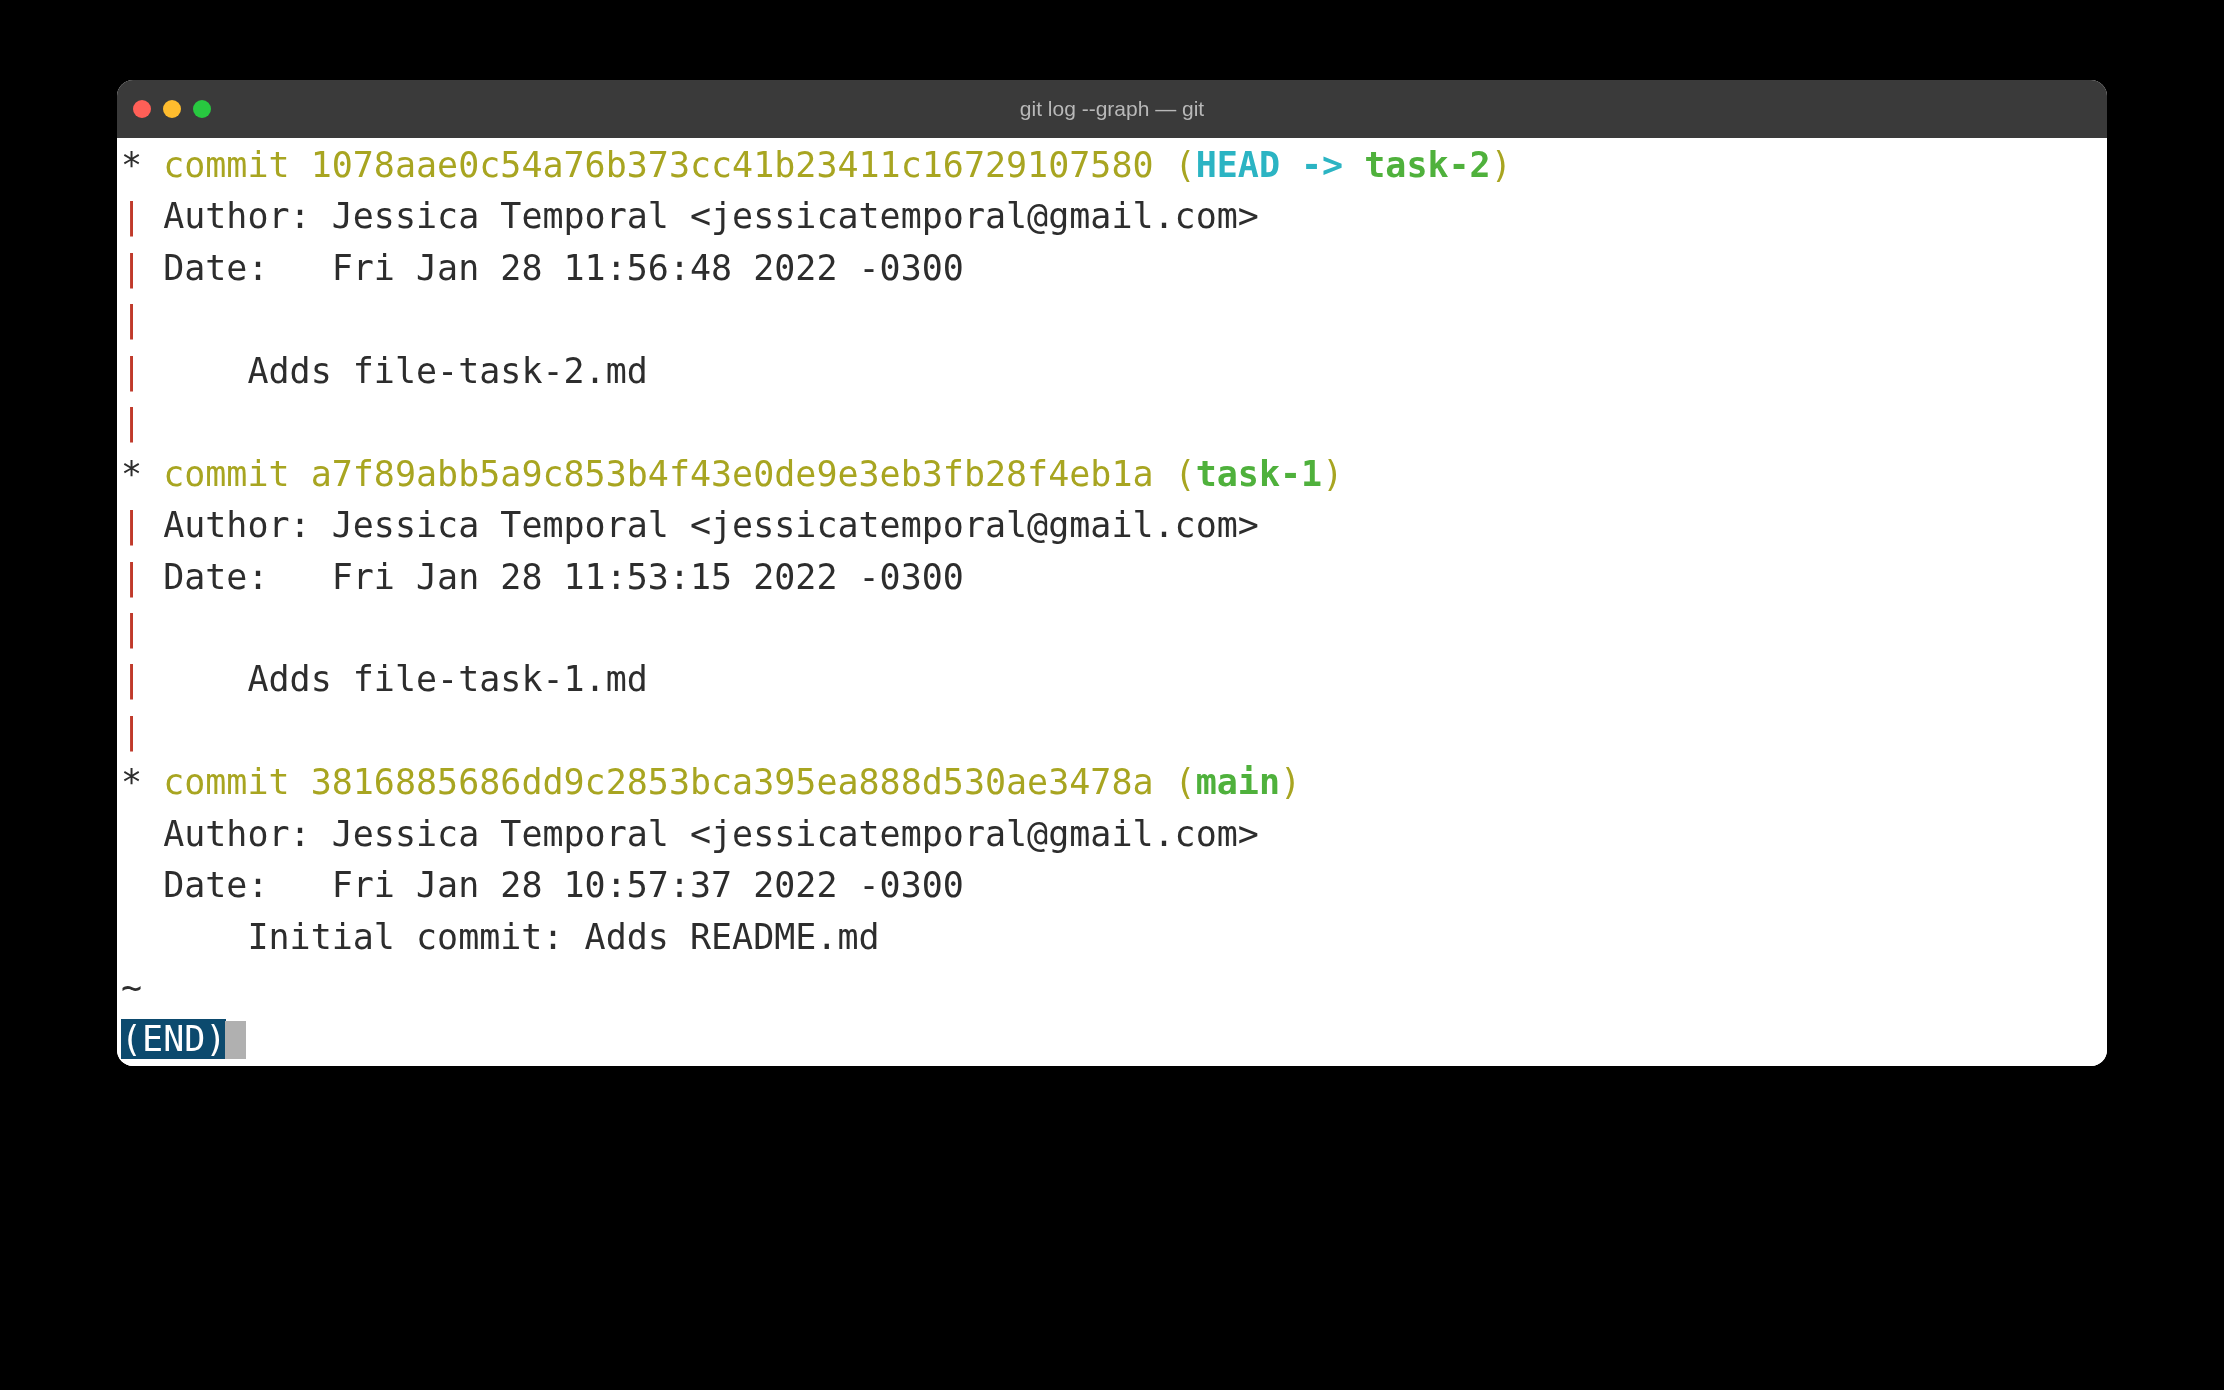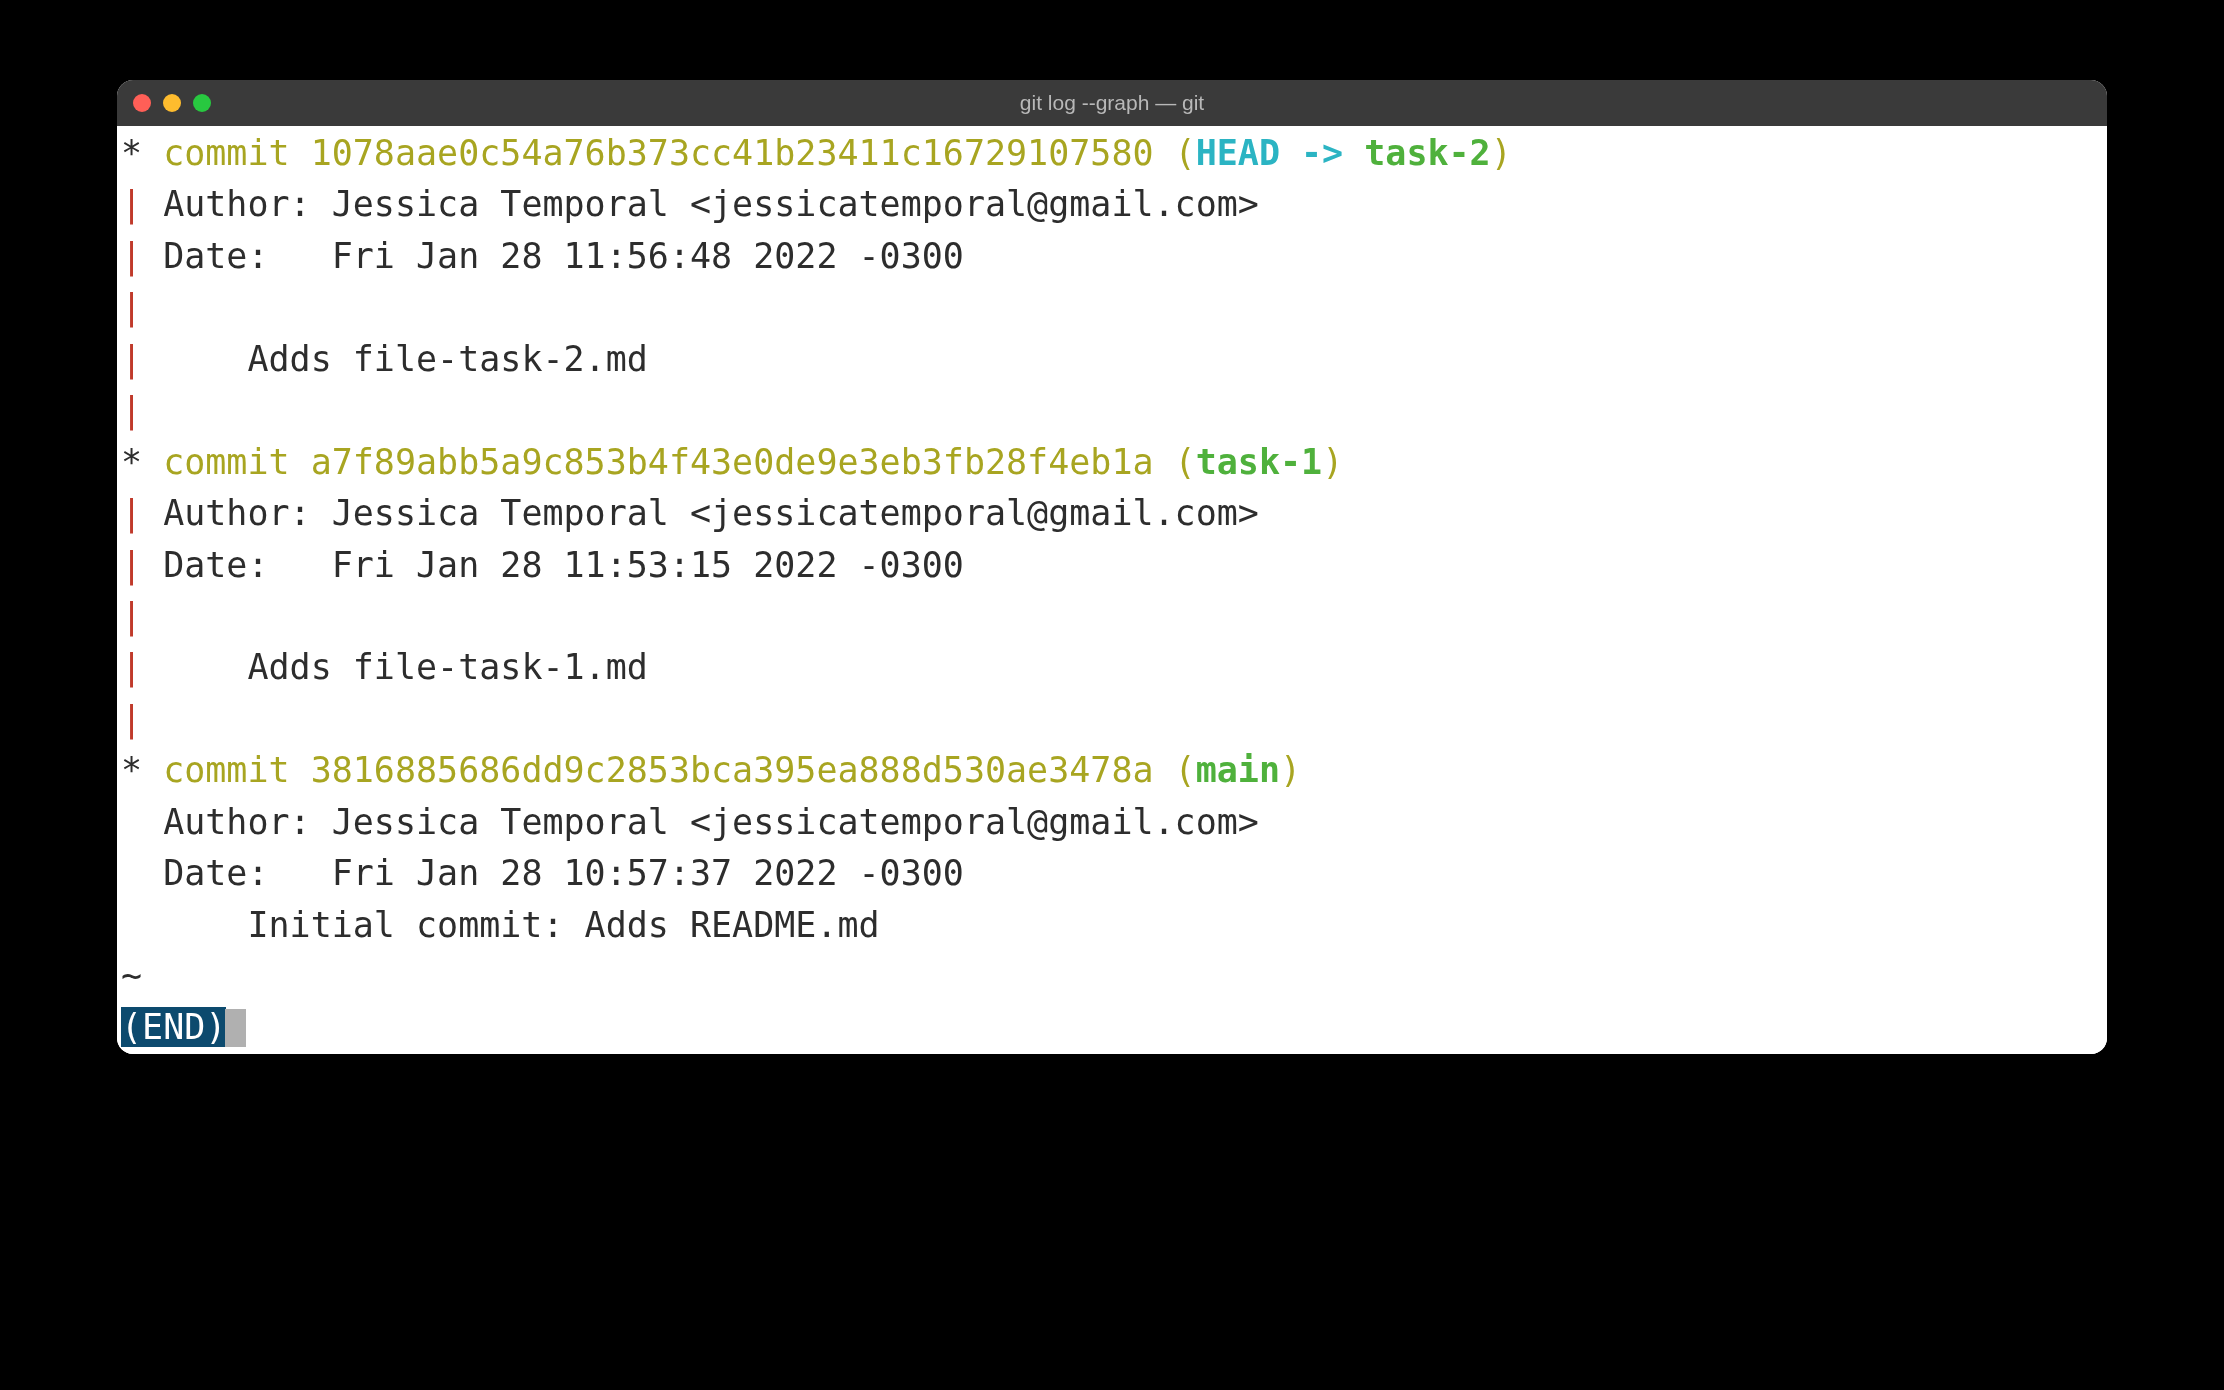--- a/index.html
+++ b/index.html
@@ -14,21 +14,21 @@
     }
     .window {
       width: 1990px;
       background: #fff;
       border-radius: 16px;
       overflow: hidden;
       box-shadow: 0 30px 80px rgba(0,0,0,0.6);
     }
     .titlebar {
       background: #3a3a3a;
-      height: 46px;
+      height: 58px;
       display: flex;
       align-items: center;
       padding: 0 16px;
       position: relative;
     }
     .traffic-lights {
       display: flex;
       gap: 12px;
     }
     .traffic-light {

